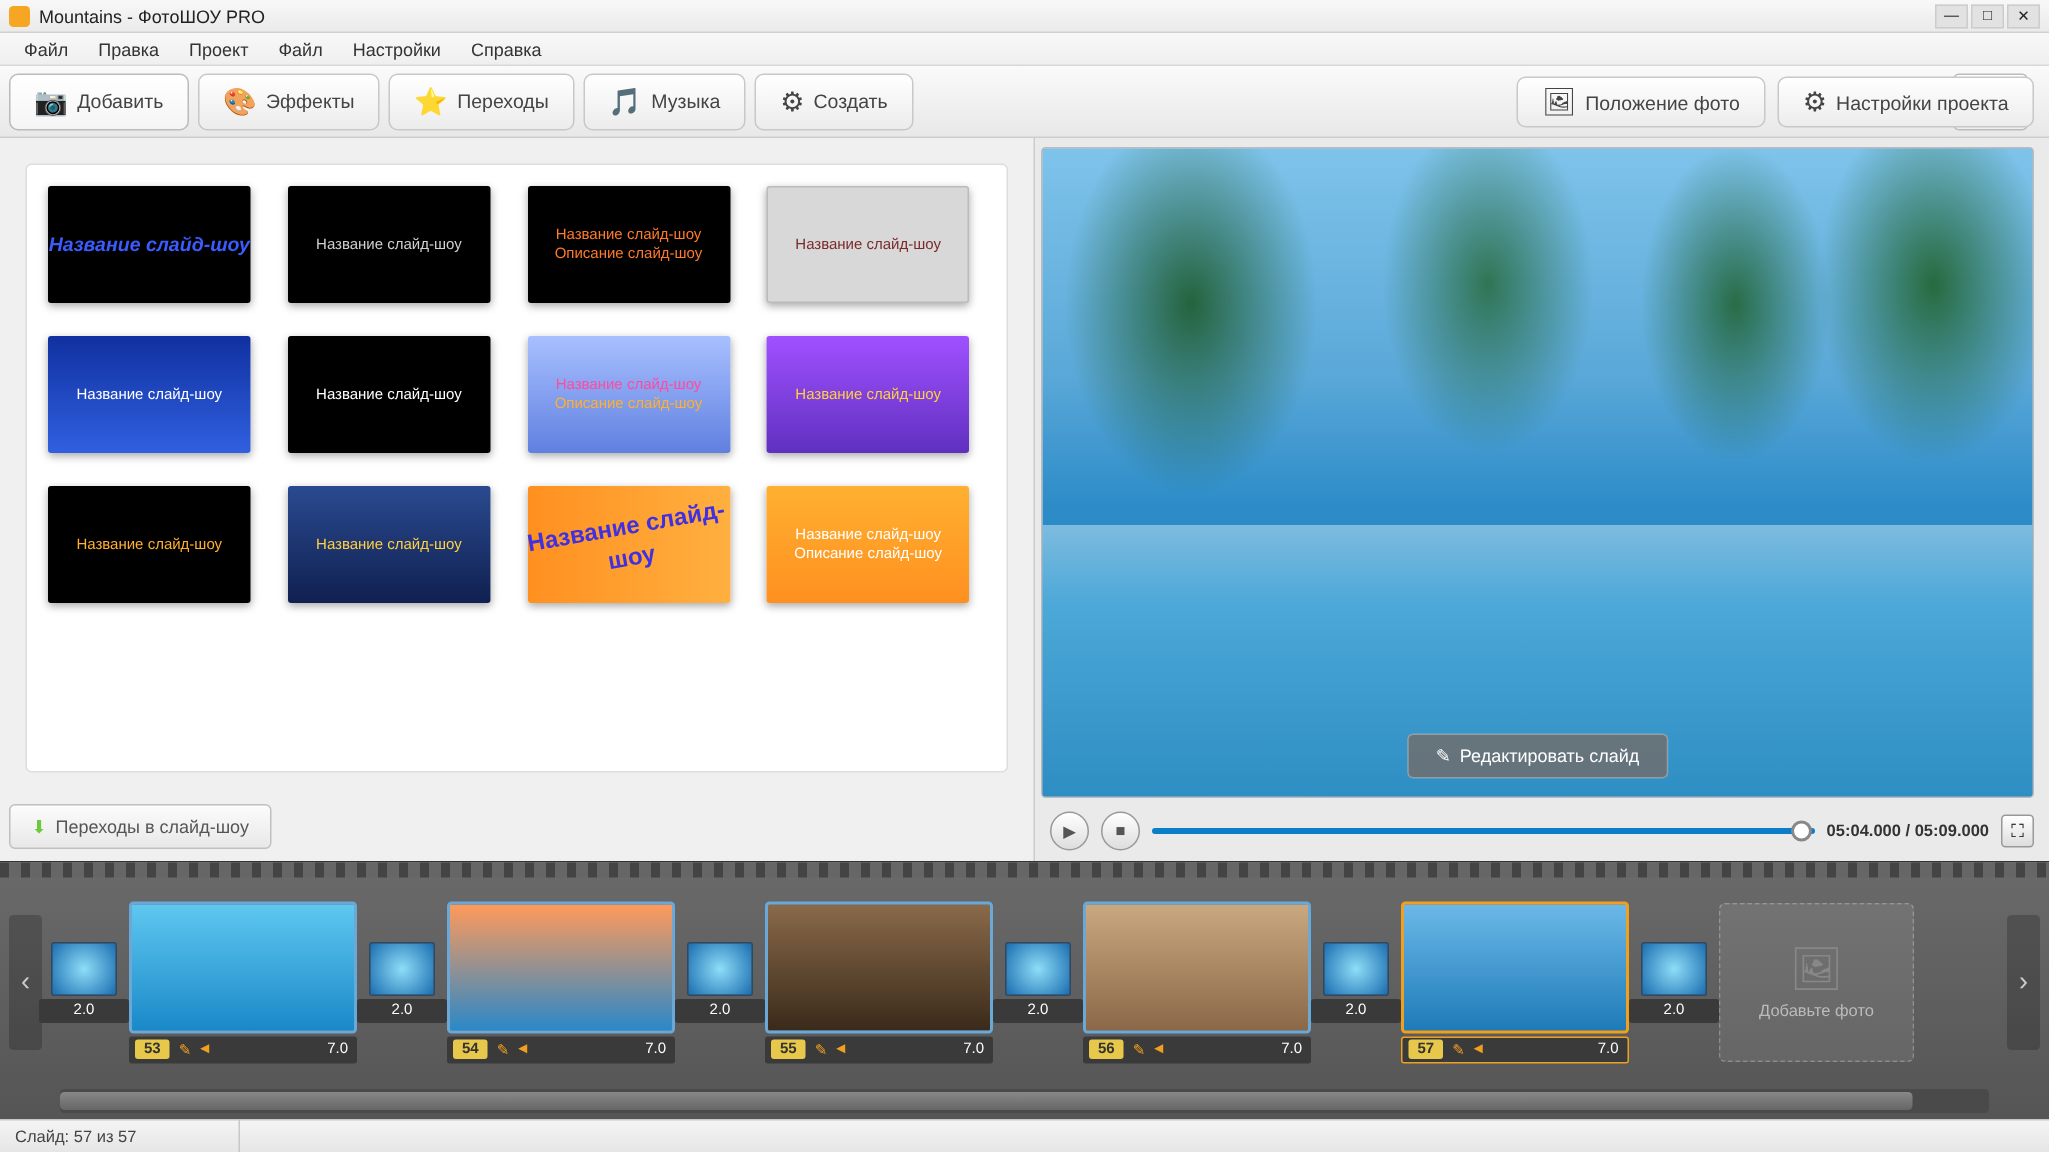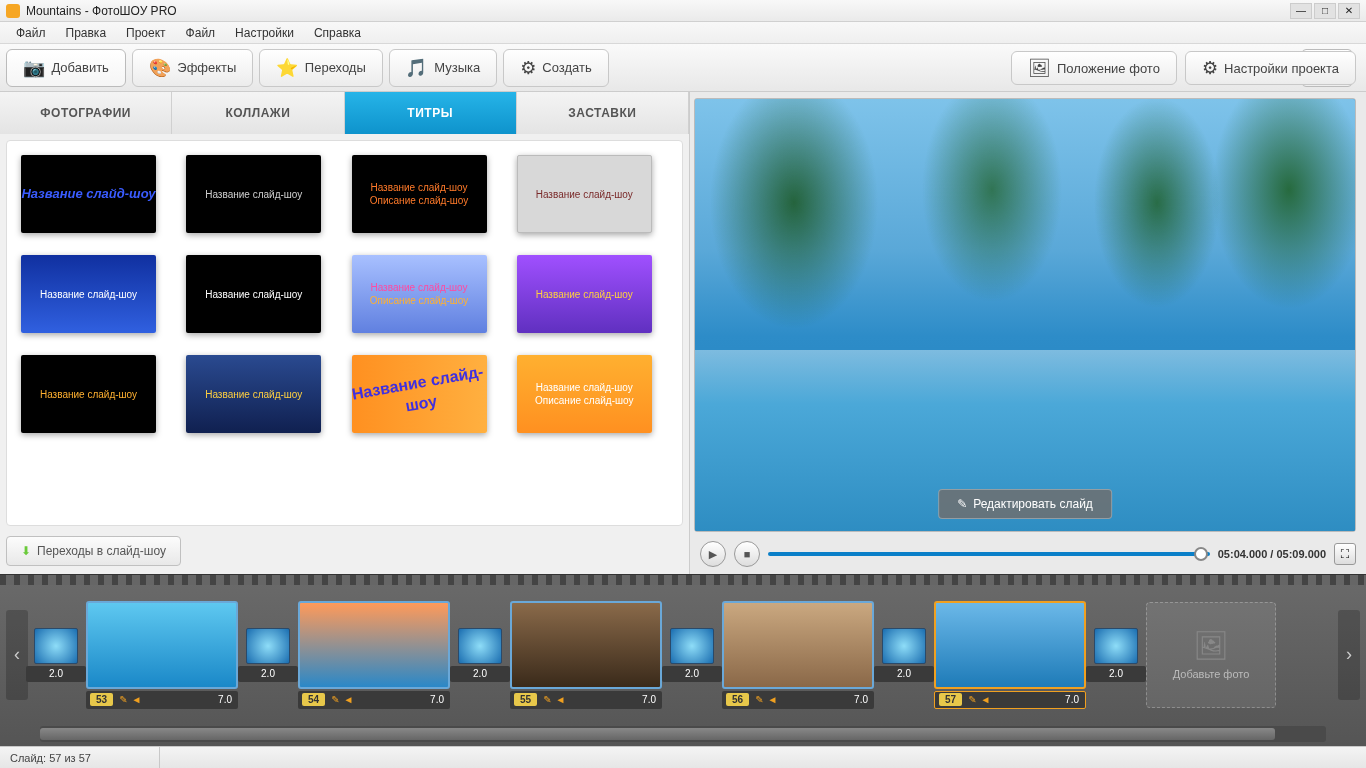--- a/index.html
+++ b/index.html
@@ -24,21 +24,21 @@
 .aspect-btn { width: 50px; height: 38px; border: 1px solid #bbb; border-radius: 4px; background: linear-gradient(#fff,#eee); display: flex; align-items: center; justify-content: center; font-size: 12px; font-weight: bold; cursor: pointer; }
 
 
 .content { flex: 1; display: flex; min-height: 0; }
 
 
 .left-panel { width: 690px; display: flex; flex-direction: column; background: #f0f0f0; border-right: 1px solid #ccc; }
 .subtabs { height: 42px; display: flex; }
 .subtab { flex: 1; display: flex; align-items: center; justify-content: center; font-size: 12px; font-weight: bold; color: #555; background: linear-gradient(#f4f4f4,#e4e4e4); border-right: 1px solid #d0d0d0; cursor: pointer; letter-spacing: 0.5px; }
 .subtab.active { background: linear-gradient(#26b4e8,#0e93cc); color: #fff; }
-.title-gallery { flex: 1; background: #fff; margin: 6px; border: 1px solid #ddd; border-radius: 4px; padding: 14px; display: grid; grid-template-columns: repeat(4, 1fr); gap: 22px 14px; overflow-y: auto; align-content: start; }
+.title-gallery { flex: 1; background: #fff; margin: 17px; border: 1px solid #ddd; border-radius: 4px; padding: 14px; display: grid; grid-template-columns: repeat(4, 1fr); gap: 22px 14px; overflow-y: auto; align-content: start; }
 .title-thumb { width: 135px; height: 78px; border-radius: 2px; box-shadow: 0 2px 6px rgba(0,0,0,0.35); display: flex; flex-direction: column; align-items: center; justify-content: center; font-size: 10px; text-align: center; line-height: 1.3; cursor: pointer; }
 .add-to-slideshow { margin: 4px 6px 8px 6px; }
 .add-btn { display: inline-flex; align-items: center; gap: 6px; padding: 7px 14px; border: 1px solid #c0c0c0; border-radius: 4px; background: linear-gradient(#fcfcfc,#e8e8e8); font-size: 12px; color: #555; cursor: pointer; }
 
 
 .preview-panel { flex: 1; display: flex; flex-direction: column; background: #eaeaea; }
 .preview-area { flex: 1; margin: 6px 10px 2px 4px; border: 1px solid #bbb; border-radius: 3px; background: linear-gradient(135deg,#6bb8e8 0%,#4a9fd8 30%,#1e7bb8 100%); position: relative; overflow: hidden; }
 .tropical { position: absolute; inset: 0; background: linear-gradient(180deg,#7ec3ea 0%,#5aa8d8 35%,#2d8cc8 55%,#1f7cb8 100%); }
 .palms { position: absolute; top: 0; left: 0; right: 0; height: 60%; background: radial-gradient(ellipse 120px 180px at 15% 40%, rgba(20,80,20,0.8), transparent 70%), radial-gradient(ellipse 100px 160px at 45% 35%, rgba(25,90,25,0.7), transparent 70%), radial-gradient(ellipse 90px 150px at 70% 40%, rgba(20,85,20,0.75), transparent 70%), radial-gradient(ellipse 110px 170px at 90% 35%, rgba(22,88,22,0.8), transparent 70%); }
 .pool { position: absolute; bottom: 0; left: 0; right: 0; height: 42%; background: linear-gradient(180deg, rgba(180,220,240,0.6) 0%, #4ba8d8 30%, #2e8dc2 100%); }
@@ -126,26 +126,20 @@
 
   <div class="right-tools">
     <div class="aspect-btn">16:9</div>
     <div style="flex:1"></div>
   </div>
 </div>
 
 <div class="content">
 
   <div class="left-panel">
-    <div class="subtabs">
-      <div class="subtab">ФОТОГРАФИИ</div>
-      <div class="subtab">КОЛЛАЖИ</div>
-      <div class="subtab active">ТИТРЫ</div>
-      <div class="subtab">ЗАСТАВКИ</div>
-    </div>
     <div class="title-gallery" id="title-gallery">
         <div class="title-thumb" style="background: rgb(0, 0, 0);">
           <div style="color: rgb(58, 92, 255); font-style: italic; font-weight: bold; font-size: 13px;">Название слайд-шоу</div>
         </div>
         <div class="title-thumb" style="background: rgb(0, 0, 0);">
           <div style="color: rgb(208, 208, 208);">Название слайд-шоу</div>
         </div>
         <div class="title-thumb" style="background: rgb(0, 0, 0);">
           <div style="color: rgb(255, 122, 42);">Название слайд-шоу</div>
           <div style="color: rgb(255, 122, 42);">Описание слайд-шоу</div>

